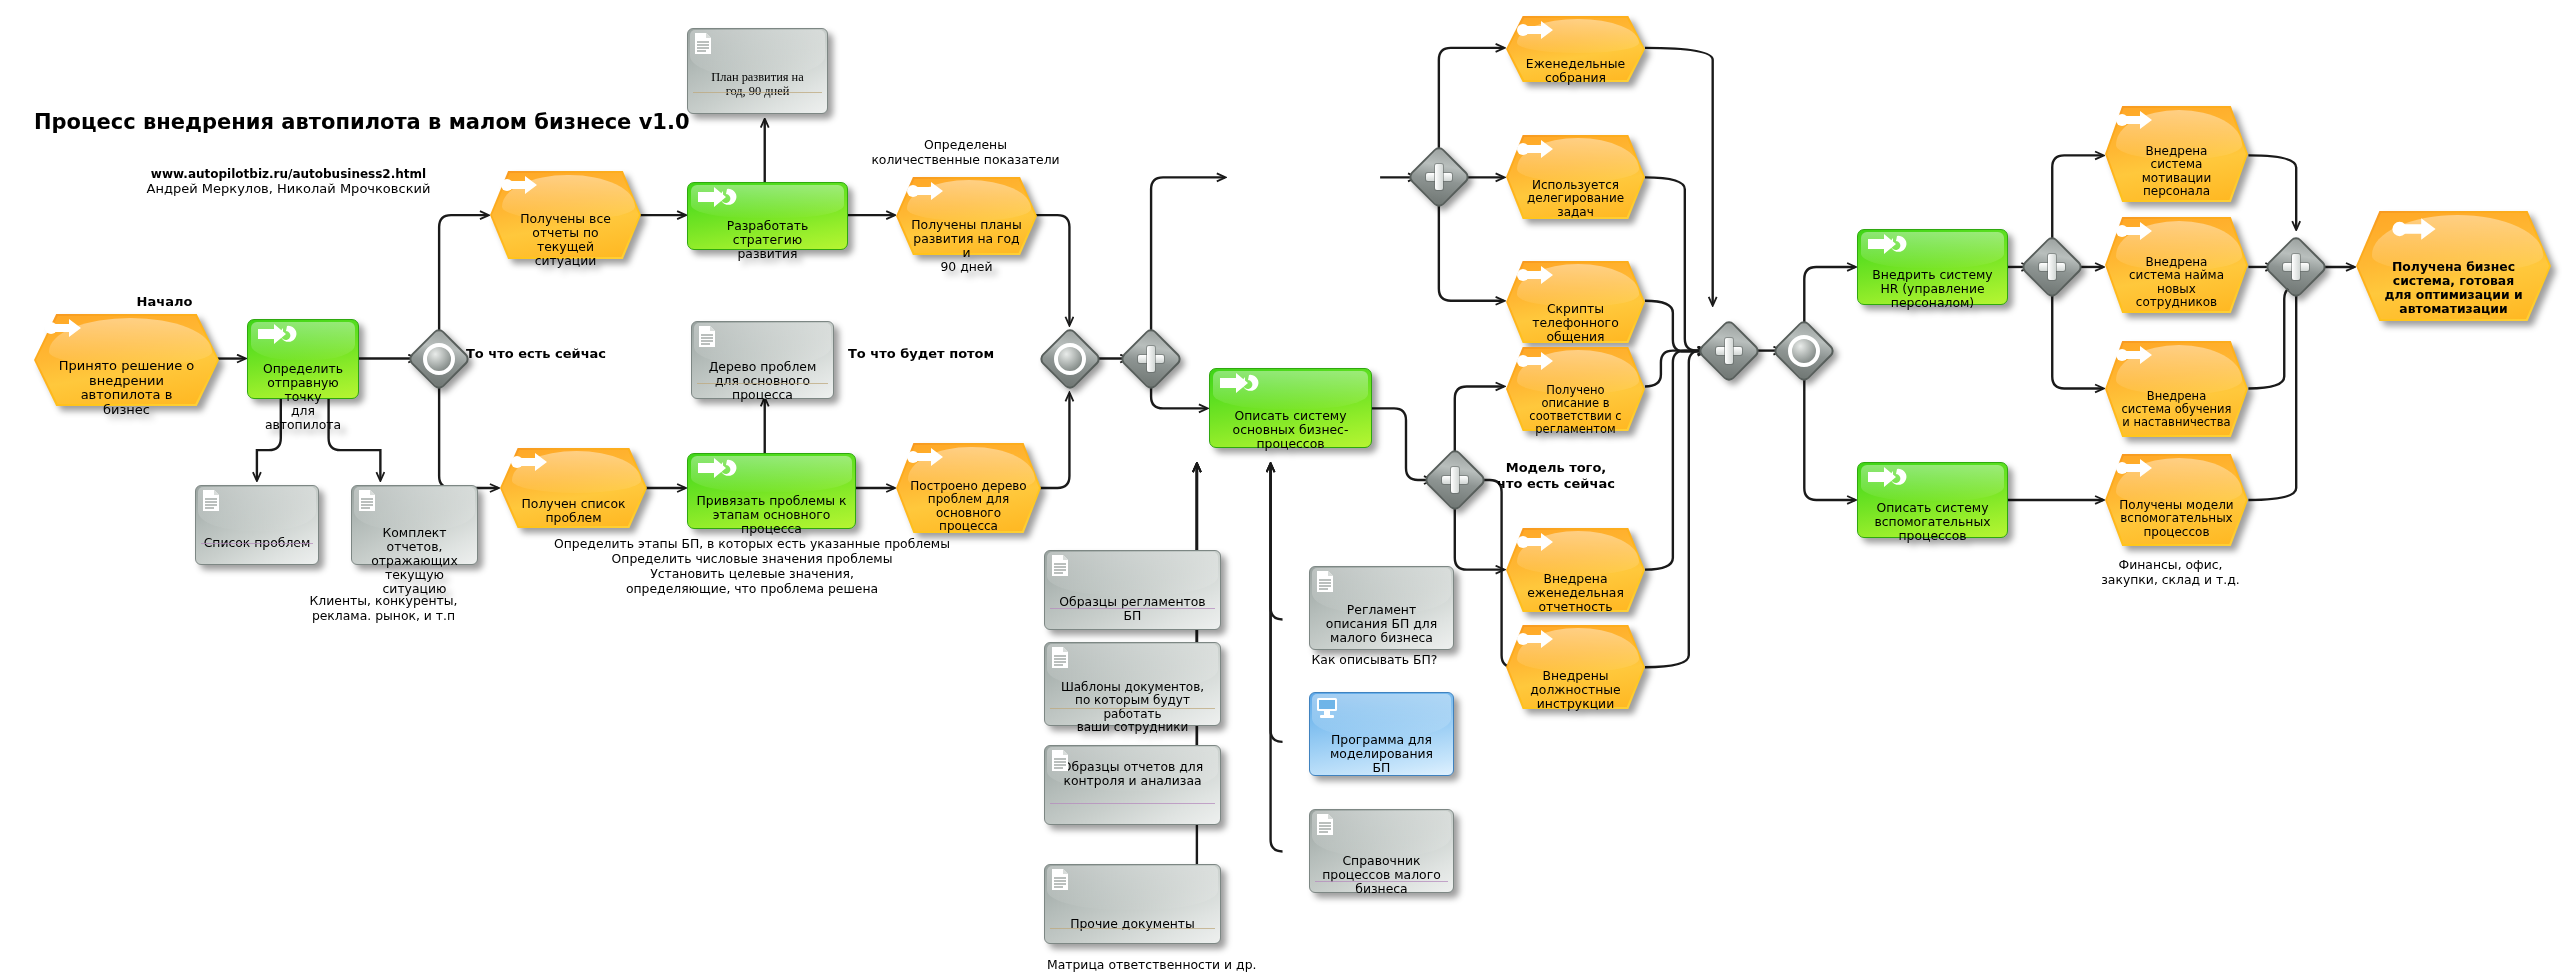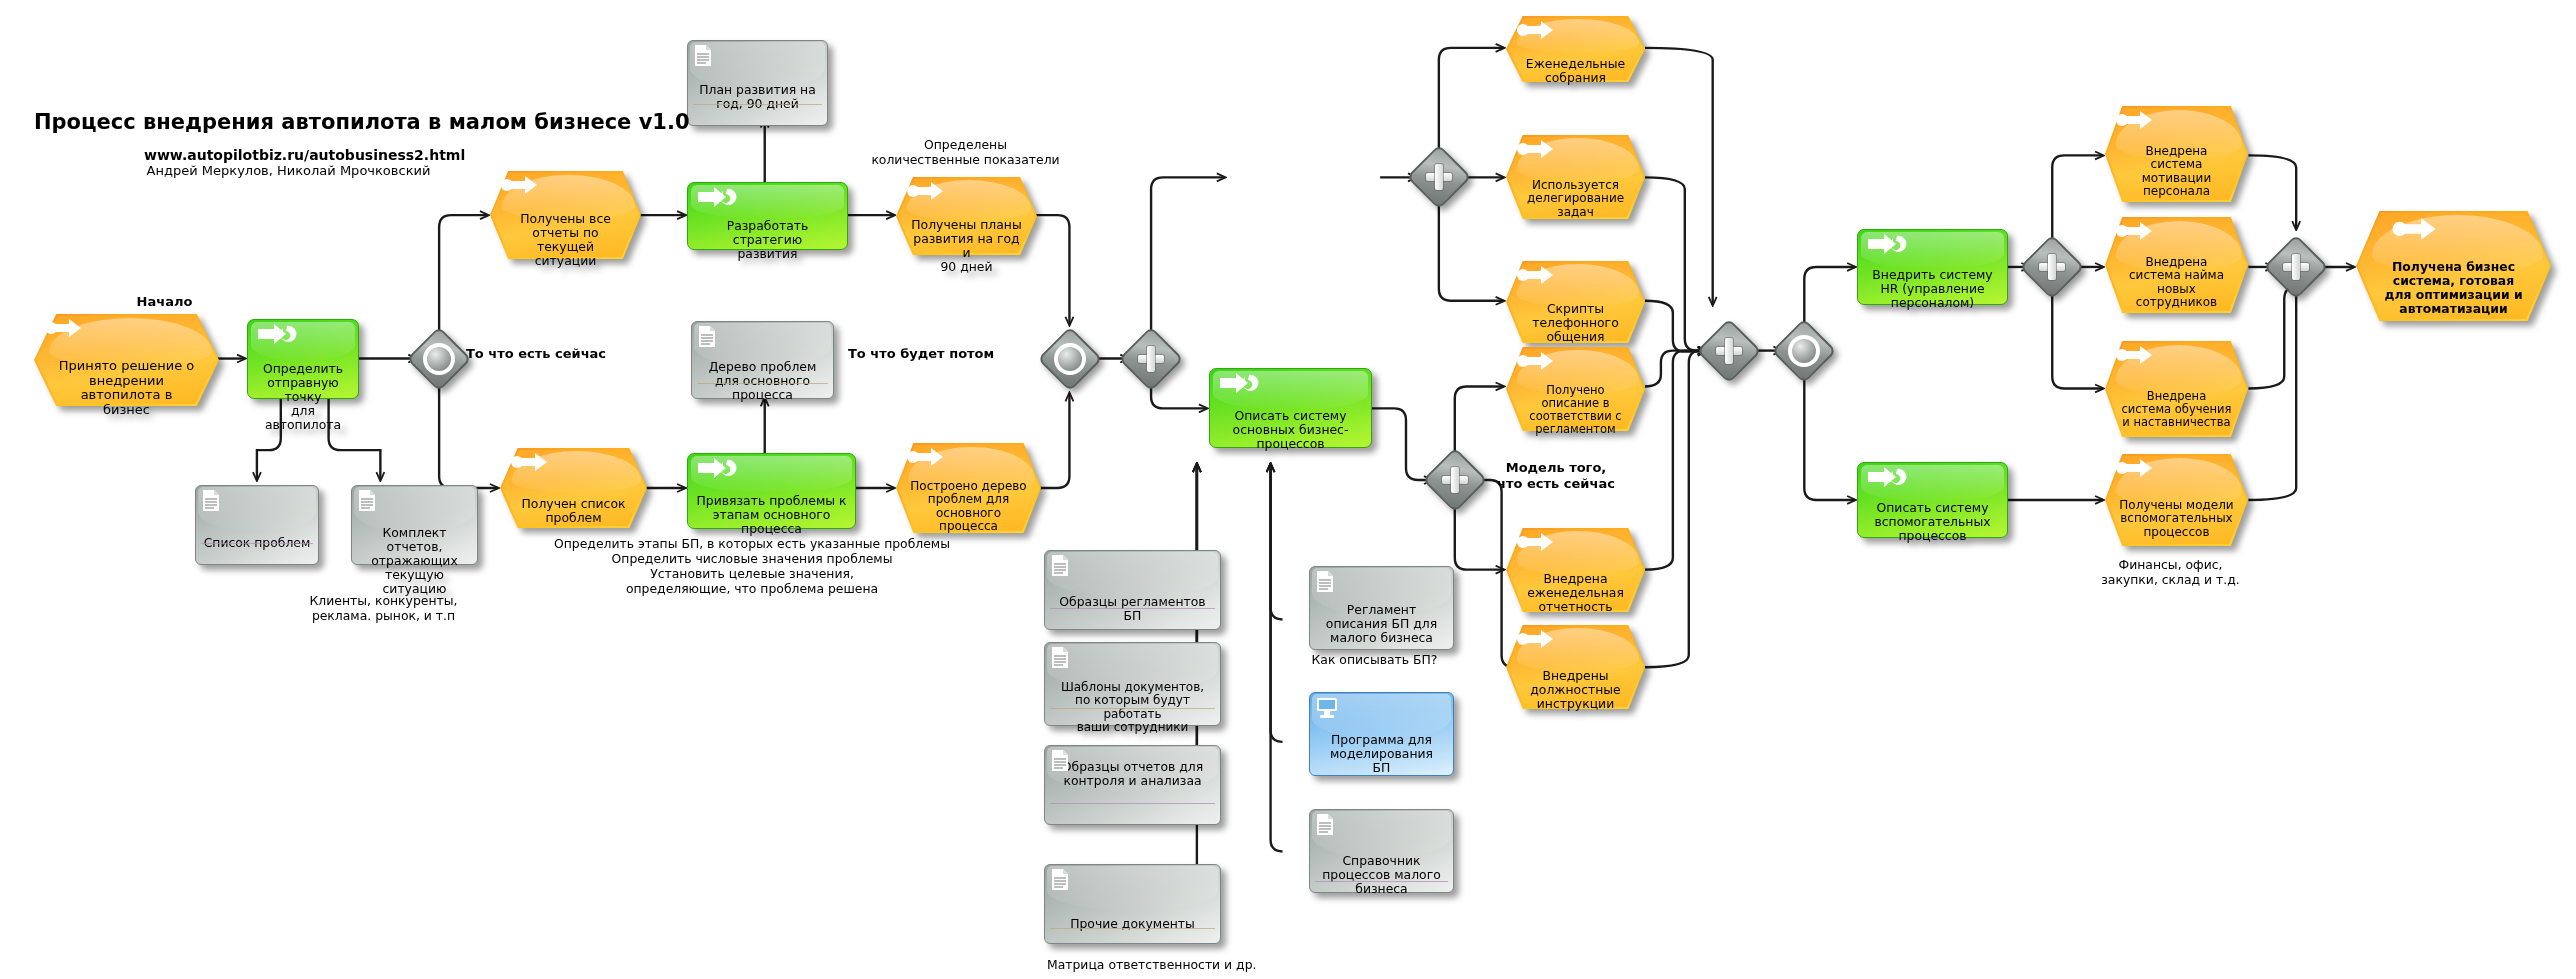--- a/index.html
+++ b/index.html
@@ -80,21 +80,21 @@
   #edges{position:absolute;left:0;top:0;width:2576px;height:980px;z-index:1;pointer-events:none;}
   .node,.gw{z-index:5;}
 
   
   .txt{position:absolute;z-index:6;color:#000;white-space:pre-line;line-height:1.22;}
   .txt.c{text-align:center;}
   .txt.b{font-weight:bold;}
 
   #title{position:absolute;z-index:7;font-weight:bold;font-size:21px;color:#000;white-space:nowrap;}
   #subtitle{position:absolute;z-index:7;text-align:center;}
-  #subtitle .url{font-weight:bold;font-size:14px;display:block;}
+  #subtitle .url{font-weight:bold;font-size:12px;display:block;margin-top:20px;}
   #subtitle .auth{font-size:13px;display:block;line-height:1.25;}
 </style>
 </head>
 <body>
 
 <div id="canvas">
 
   <svg id="edges" viewBox="0 0 2587 984" xmlns="http://www.w3.org/2000/svg">
     <defs>
       <marker id="ah" markerWidth="11" markerHeight="11" refX="9" refY="5" orient="auto" markerUnits="userSpaceOnUse">
@@ -305,21 +305,21 @@
     <div class="gloss"></div>
     <svg class="ico ico-tk" viewBox="0 0 44 22">
       <path d="M2,6 L18,6 L18,1 L30,11 L18,21 L18,16 L2,16 Z" fill="#fff"></path>
       <path d="M31,3 a8,8 0 1,1 -4,2 l0,4 a4.5,4.5 0 1,0 3,-1 Z" fill="#fff"></path>
     </svg>
     <span class="lbl" style="padding-top:22px;font-size:12.4px;">Разработать
 стратегию
 развития</span>
   </div>
 
-  <div class="node dc" style="left:687px;top:40px;width:141px;height:86px;">
+  <div class="node dc" style="left:687px;top:28px;width:141px;height:86px;font-family:Liberation Serif, serif;">
     <div class="shape"></div>
     <div class="gloss"></div>
     <svg class="ico ico-dc" viewBox="0 0 20 24">
       <path d="M2,1 L13,1 L18,6 L18,22 L2,22 Z" fill="#fff"></path>
         <path d="M13,1 L13,6 L18,6 Z" fill="#d8dcda"></path>
       <g stroke="#8d9491" stroke-width="1.2">
           <path d="M4,10 H16"></path>
           <path d="M4,13 H16"></path>
           <path d="M4,16 H16"></path>
           <path d="M4,19 H13"></path>

